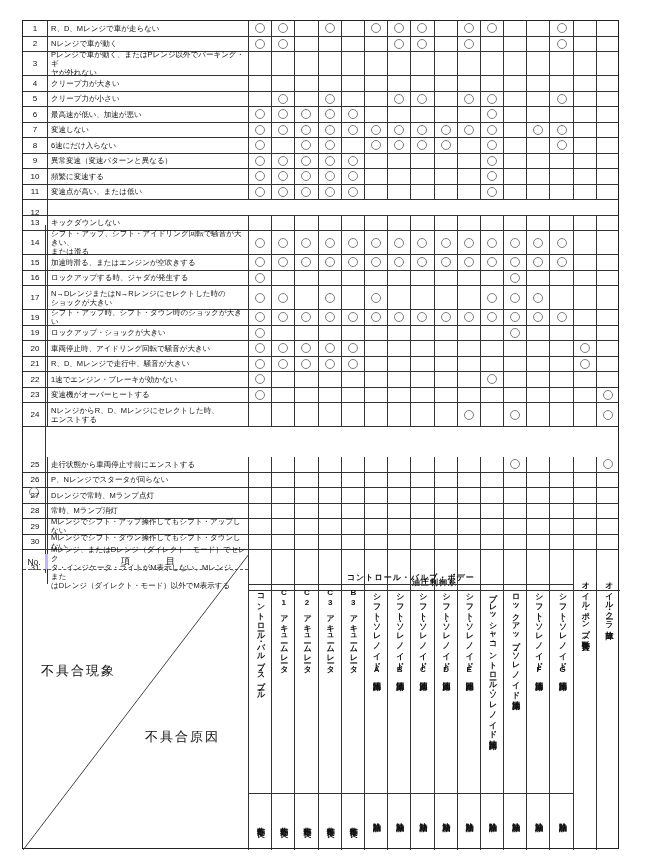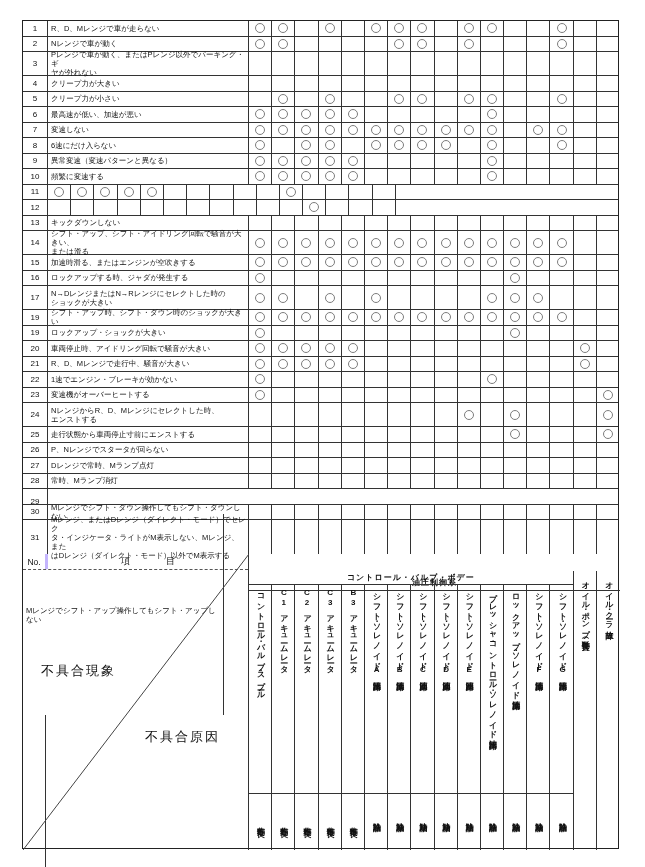--- a/index.html
+++ b/index.html
@@ -380,50 +380,51 @@
             <div class="mk" title="○"></div>
           </div>
           <div class="m-cell"></div>
           <div class="m-cell"></div>
           <div class="m-cell"></div>
           <div class="m-cell"></div>
           <div class="m-cell"></div>
         </div>
         <div class="m-row" style="height: 15.5px;">
           <div class="m-no">11</div>
-          <div class="m-cell">
-            <div class="mk" title="○"></div>
-          </div>
-          <div class="m-cell">
-            <div class="mk" title="○"></div>
-          </div>
-          <div class="m-cell">
-            <div class="mk" title="○"></div>
-          </div>
-          <div class="m-cell">
-            <div class="mk" title="○"></div>
-          </div>
-          <div class="m-cell">
-            <div class="mk" title="○"></div>
-          </div>
-          <div class="m-cell"></div>
-          <div class="m-cell"></div>
-          <div class="m-cell"></div>
-          <div class="m-cell"></div>
-          <div class="m-cell"></div>
-          <div class="m-cell">
-            <div class="mk" title="○"></div>
-          </div>
-          <div class="m-cell"></div>
-          <div class="m-cell"></div>
-          <div class="m-cell"></div>
-          <div class="m-cell"></div>
-          <div class="m-cell"></div>
-        </div>
-        <div class="m-row" style="height: 15.5px;">
+          <div class="m-item">変速点が高い、または低い</div>
+          <div class="m-cell">
+            <div class="mk" title="○"></div>
+          </div>
+          <div class="m-cell">
+            <div class="mk" title="○"></div>
+          </div>
+          <div class="m-cell">
+            <div class="mk" title="○"></div>
+          </div>
+          <div class="m-cell">
+            <div class="mk" title="○"></div>
+          </div>
+          <div class="m-cell">
+            <div class="mk" title="○"></div>
+          </div>
+          <div class="m-cell"></div>
+          <div class="m-cell"></div>
+          <div class="m-cell"></div>
+          <div class="m-cell"></div>
+          <div class="m-cell"></div>
+          <div class="m-cell">
+            <div class="mk" title="○"></div>
+          </div>
+          <div class="m-cell"></div>
+          <div class="m-cell"></div>
+          <div class="m-cell"></div>
+          <div class="m-cell"></div>
+          <div class="m-cell"></div>
+        </div>
+        <div class="m-row" style="height: 15.5px; flex-direction: column;">
           <div class="m-no">12</div>
           <div class="m-cell"></div>
           <div class="m-cell"></div>
           <div class="m-cell"></div>
           <div class="m-cell"></div>
           <div class="m-cell"></div>
           <div class="m-cell"></div>
           <div class="m-cell"></div>
           <div class="m-cell"></div>
           <div class="m-cell"></div>
@@ -817,21 +818,21 @@
           <div class="m-cell">
             <div class="mk" title="○"></div>
           </div>
           <div class="m-cell"></div>
           <div class="m-cell"></div>
           <div class="m-cell"></div>
           <div class="m-cell">
             <div class="mk" title="○"></div>
           </div>
         </div>
-        <div class="m-row" style="height: 15.5px;">
+        <div class="m-row" style="height: 15.5px; margin-top: 30px;">
           <div class="m-no">25</div>
           <div class="m-item">走行状態から車両停止寸前にエンストする</div>
           <div class="m-cell"></div>
           <div class="m-cell"></div>
           <div class="m-cell"></div>
           <div class="m-cell"></div>
           <div class="m-cell"></div>
           <div class="m-cell"></div>
           <div class="m-cell"></div>
           <div class="m-cell"></div>
@@ -901,21 +902,21 @@
           <div class="m-cell"></div>
           <div class="m-cell"></div>
           <div class="m-cell"></div>
           <div class="m-cell"></div>
           <div class="m-cell"></div>
           <div class="m-cell"></div>
           <div class="m-cell"></div>
           <div class="m-cell"></div>
           <div class="m-cell"></div>
         </div>
-        <div class="m-row" style="height: 15.5px; flex-direction: column;">
+        <div class="m-row" style="height: 15.5px;">
           <div class="m-no">29</div>
           <div class="m-item">Mレンジでシフト・アップ操作してもシフト・アップしない</div>
           <div class="m-cell"></div>
           <div class="m-cell"></div>
           <div class="m-cell"></div>
           <div class="m-cell"></div>
           <div class="m-cell"></div>
           <div class="m-cell"></div>
           <div class="m-cell"></div>
           <div class="m-cell"></div>

